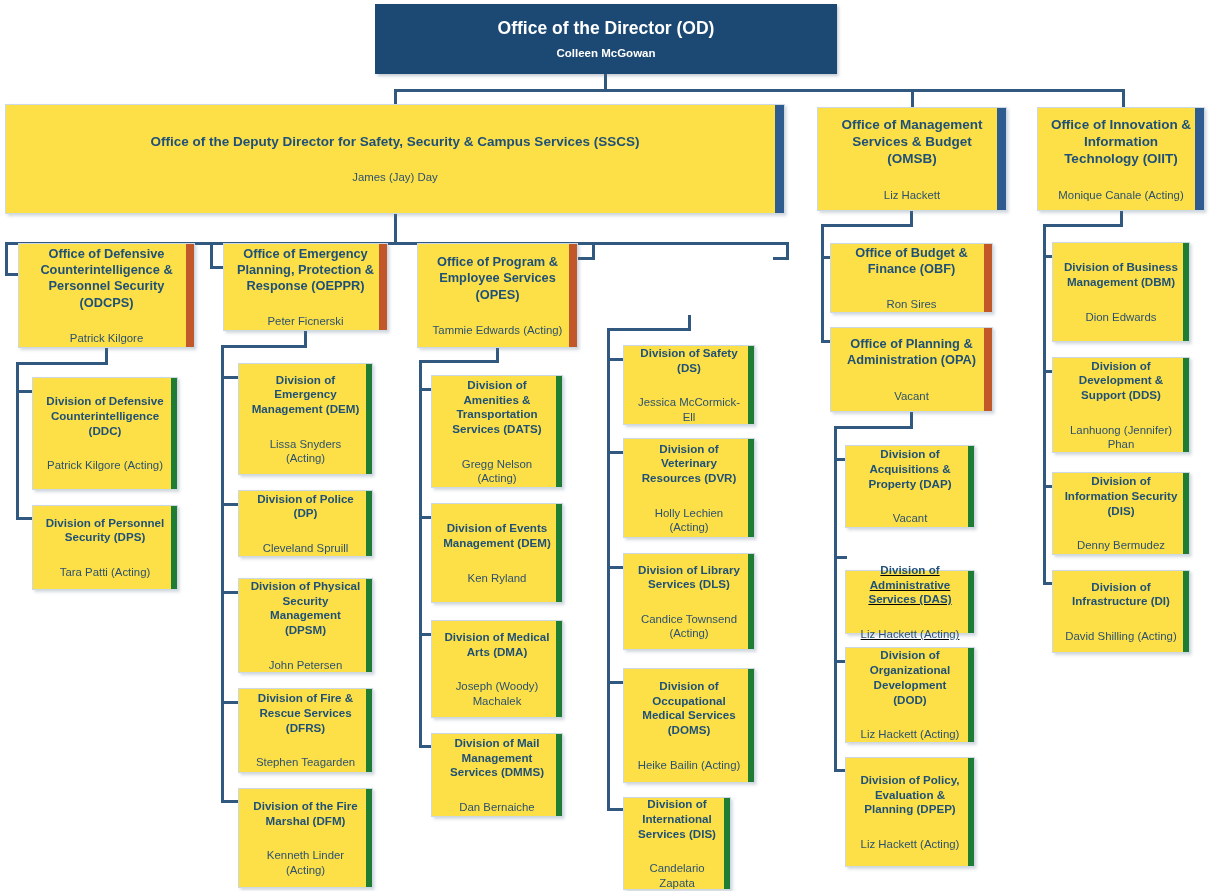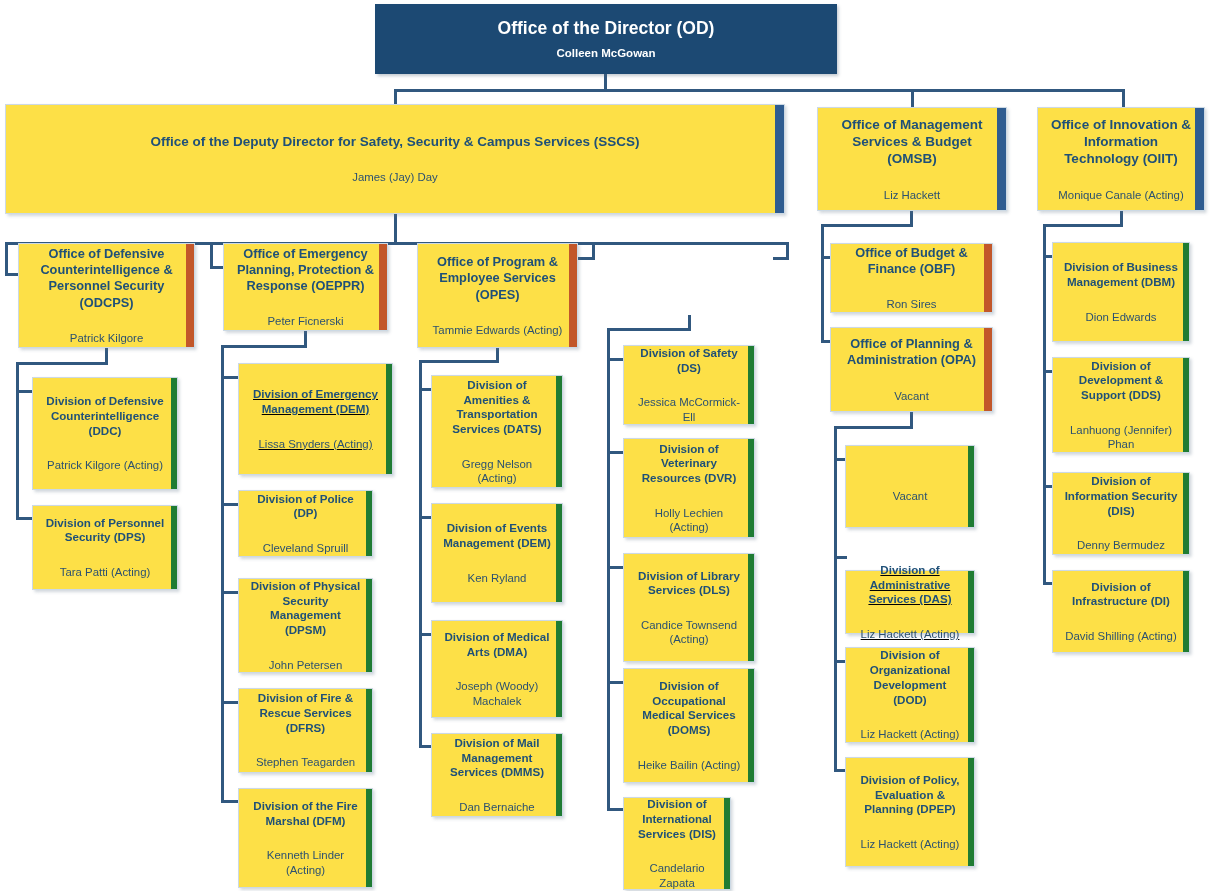--- a/index.html
+++ b/index.html
@@ -149,21 +149,21 @@
     <div class="title">Division of Defensive Counterintelligence (DDC)</div>
     <div class="person">Patrick Kilgore (Acting)</div>
     <span class="bar"></span>
   </div>
   <div class="node division" style="left:32px;top:505px;width:146px;height:85px;">
     <div class="title">Division of Personnel Security (DPS)</div>
     <div class="person">Tara Patti (Acting)</div>
     <span class="bar"></span>
   </div>
 
-  <div class="node division" style="left:238px;top:363px;width:155px;height:112px;text-decoration:underline;">
+  <div class="node division" style="left:238px;top:363px;width:135px;height:112px;">
     <div class="title">Division of Emergency Management (DEM)</div>
     <div class="person">Lissa Snyders (Acting)</div>
     <span class="bar"></span>
   </div>
   <div class="node division" style="left:238px;top:490px;width:135px;height:67px;">
     <div class="title">Division of Police (DP)</div>
     <div class="person">Cleveland Spruill</div>
     <span class="bar"></span>
   </div>
   <div class="node division" style="left:238px;top:578px;width:135px;height:95px;">
@@ -206,21 +206,21 @@
   <div class="node division" style="left:623px;top:345px;width:132px;height:80px;">
     <div class="title">Division of Safety (DS)</div>
     <div class="person">Jessica McCormick-Ell</div>
     <span class="bar"></span>
   </div>
   <div class="node division" style="left:623px;top:438px;width:132px;height:100px;">
     <div class="title">Division of Veterinary Resources (DVR)</div>
     <div class="person">Holly Lechien (Acting)</div>
     <span class="bar"></span>
   </div>
-  <div class="node division" style="left:623px;top:553px;width:132px;height:109px;">
+  <div class="node division" style="left:623px;top:553px;width:132px;height:97px;">
     <div class="title">Division of Library Services (DLS)</div>
     <div class="person">Candice Townsend (Acting)</div>
     <span class="bar"></span>
   </div>
   <div class="node division" style="left:623px;top:668px;width:132px;height:115px;">
     <div class="title">Division of Occupational Medical Services (DOMS)</div>
     <div class="person">Heike Bailin (Acting)</div>
     <span class="bar"></span>
   </div>
   <div class="node division" style="left:623px;top:797px;width:108px;height:93px;">
@@ -234,20 +234,21 @@
     <div class="person">Ron Sires</div>
     <span class="bar"></span>
   </div>
   <div class="node office" style="left:830px;top:327px;width:163px;height:85px;">
     <div class="title">Office of Planning &amp; Administration (OPA)</div>
     <div class="person">Vacant</div>
     <span class="bar"></span>
   </div>
 
   <div class="node division" style="left:845px;top:445px;width:130px;height:83px;">
+    <div class="title">Division of Acquisitions &amp; Property (DAP)</div>
     <div class="person">Vacant</div>
     <span class="bar"></span>
   </div>
   <div class="node division" style="left:845px;top:570px;width:130px;height:64px;text-decoration:underline;">
     <div class="title">Division of Administrative Services (DAS)</div>
     <div class="person">Liz Hackett (Acting)</div>
     <span class="bar"></span>
   </div>
   <div class="node division" style="left:845px;top:647px;width:130px;height:96px;">
     <div class="title">Division of Organizational Development (DOD)</div>

